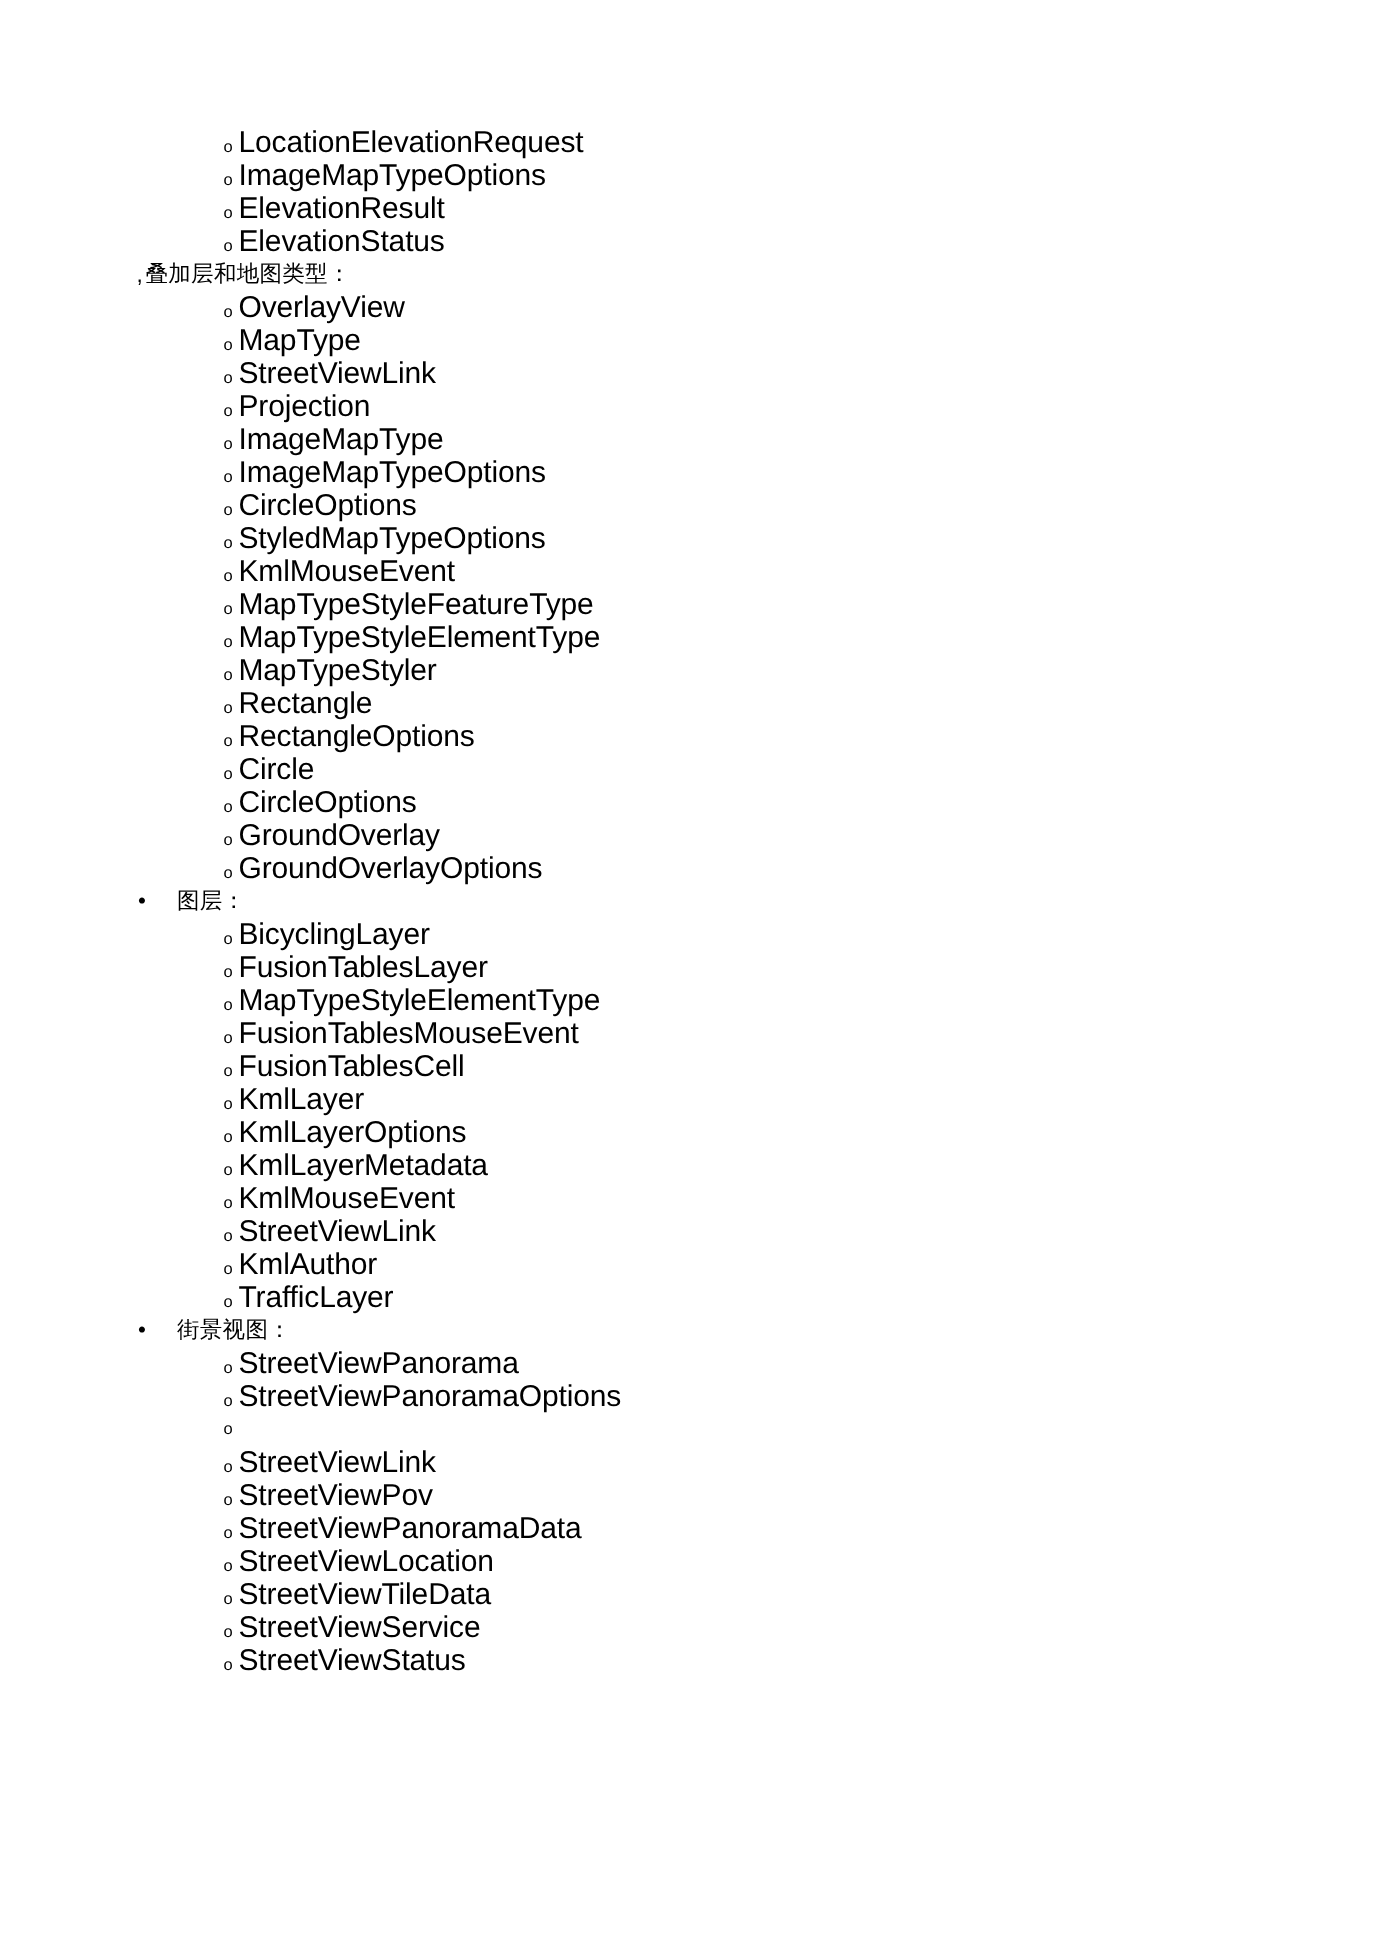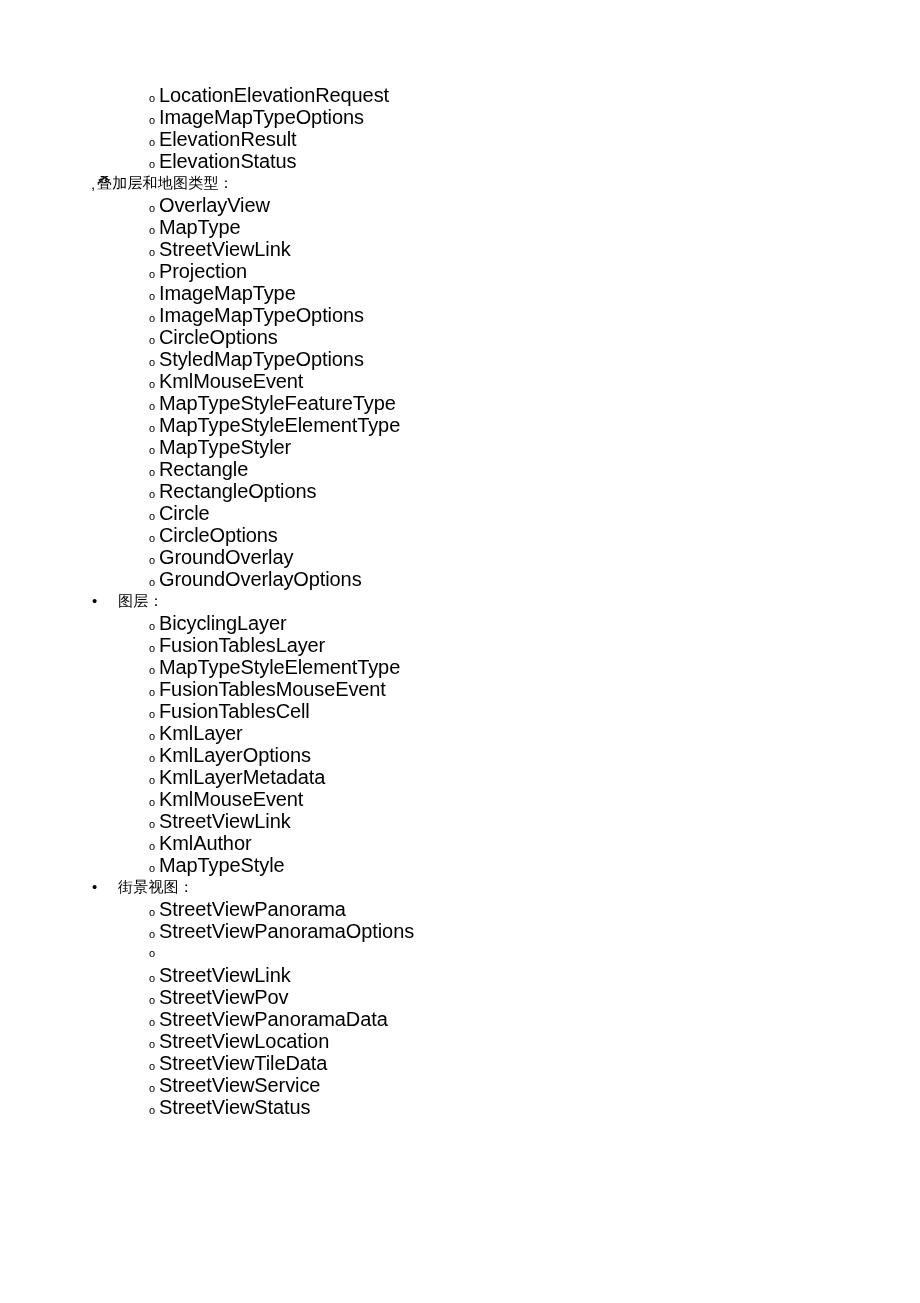--- a/index.html
+++ b/index.html
@@ -241,21 +241,21 @@
       <div class="entry">
         <span class="l2-marker">o</span>
         <span class="l2-label">StreetViewLink</span>
       </div>
       <div class="entry">
         <span class="l2-marker">o</span>
         <span class="l2-label">KmlAuthor</span>
       </div>
       <div class="entry">
         <span class="l2-marker">o</span>
-        <span class="l2-label">MapTypeStyle</span>
+        <span class="l2-label">TrafficLayer</span>
       </div>
       <div class="section-head">
         <span class="l1-marker dot-mark">•</span>
         <span class="l1-label">街景视图：</span>
       </div>
       <div class="entry">
         <span class="l2-marker">o</span>
         <span class="l2-label">StreetViewPanorama</span>
       </div>
       <div class="entry">

